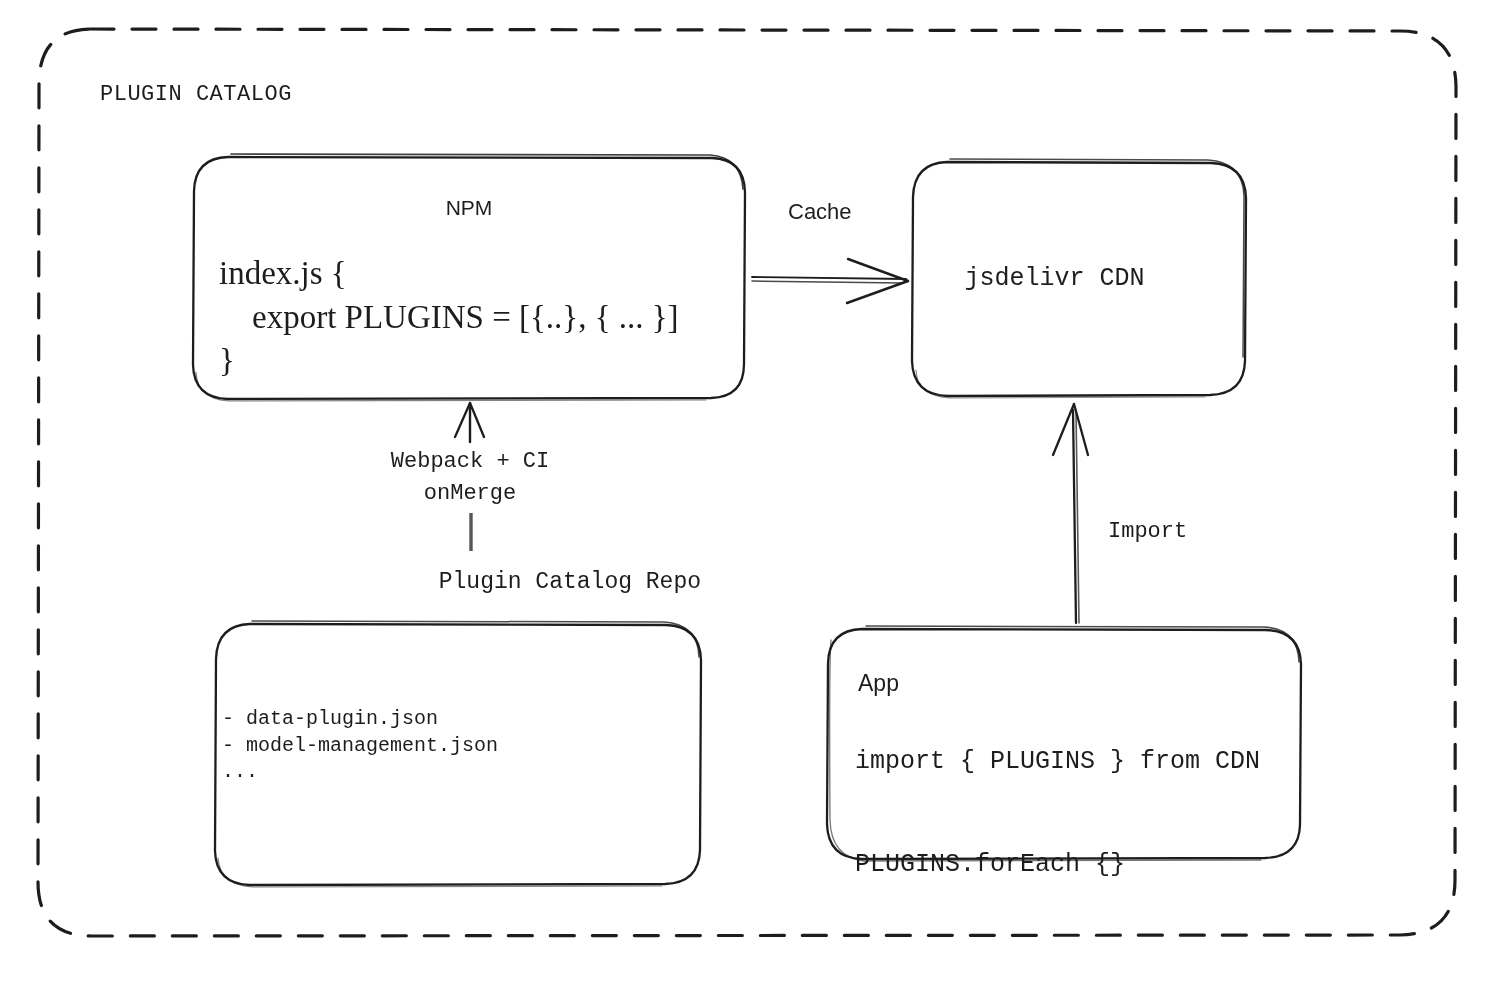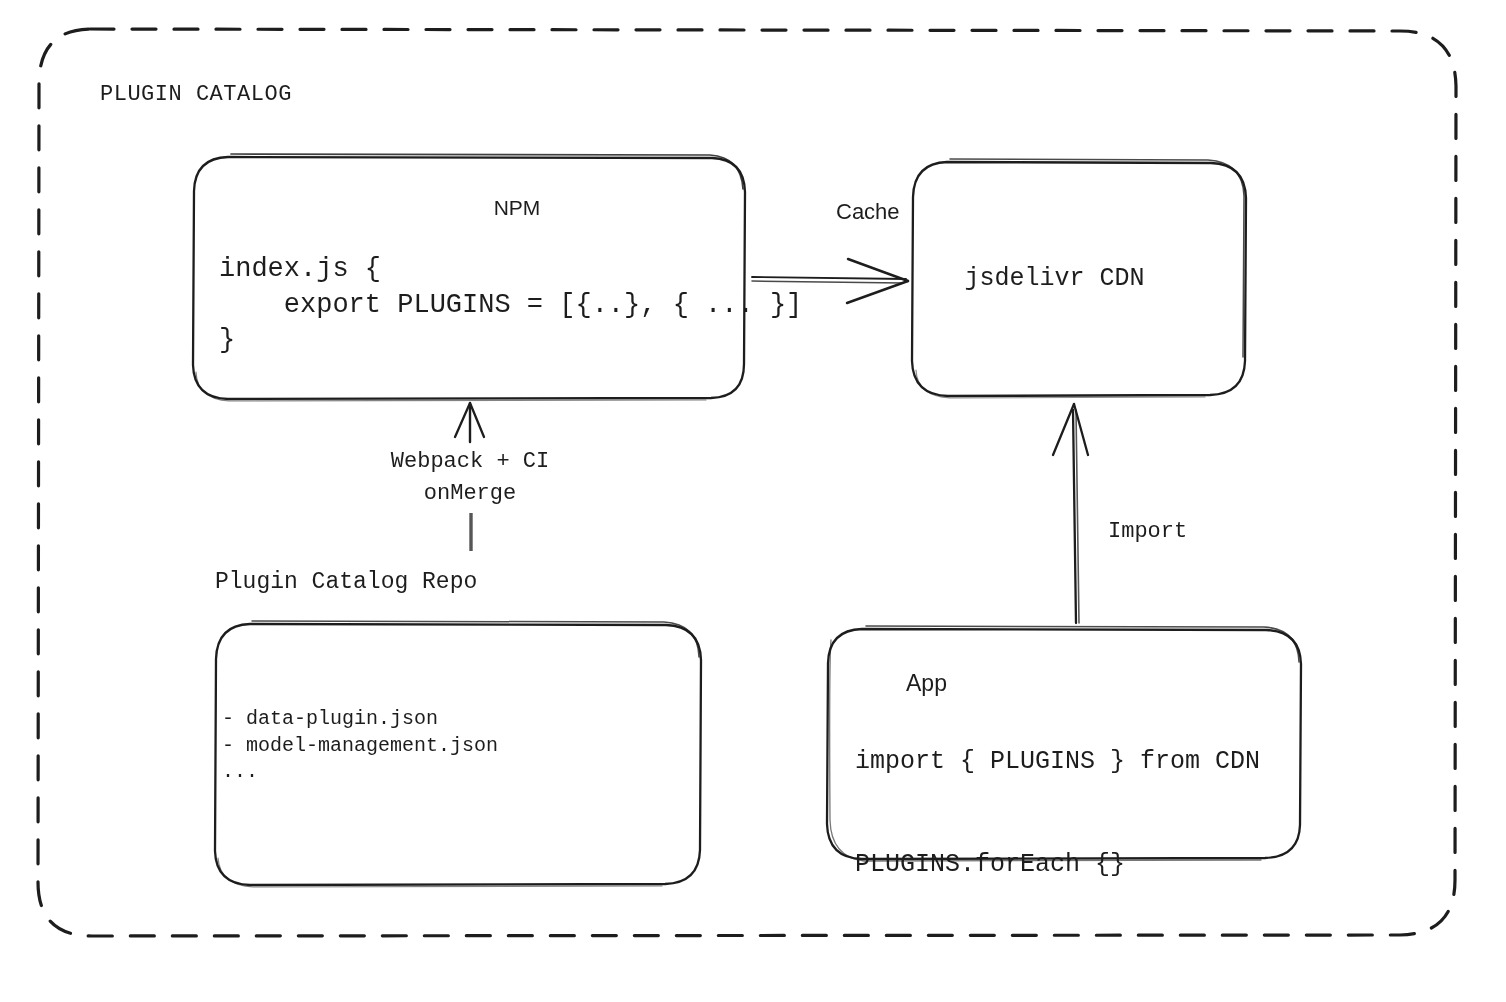--- a/index.html
+++ b/index.html
@@ -27,41 +27,42 @@
     height: 1002px;
     pointer-events: none;
   }
   .txt {
     position: absolute;
     white-space: pre;
     color: #1d1d1d;
     line-height: 1.35;
   }
   .mono { font-family: "Liberation Mono", "DejaVu Sans Mono", monospace; }
-  .sans { font-family: "Liberation Sans", "DejaVu Sans", sans-serif; margin-left: 48px; }
+  .sans { font-family: "Liberation Sans", "DejaVu Sans", sans-serif; }
 
   
   #group-title {
     left: 100px;
     top: 80px;
     font-size: 22px;
     letter-spacing: 0.5px;
   }
 
   
   #npm-title {
     left: 193px; top: 194px;
     width: 552px;
     text-align: center;
     font-size: 21px;
   }
   #npm-code {
     left: 219px; top: 252px;
-    font-size: 27px;
+    font-size: 33px;
     line-height: 1.32;
+    font-family: Liberation Serif, serif;
   }
 
   
   #cdn-title {
     left: 912px; top: 262px;
     width: 285px;
     text-align: center;
     font-size: 25px;
   }
 
@@ -79,21 +80,21 @@
     width: 340px;
     text-align: center;
     font-size: 22px;
     line-height: 1.45;
   }
 
   
   #repo-title {
     left: 215px; top: 567px;
     width: 486px;
-    text-align: left;
+    text-align: right;
     font-size: 23px;
   }
   #repo-files {
     left: 222px; top: 706px;
     font-size: 20px;
     line-height: 1.33;
   }
 
   
   #app-title {

